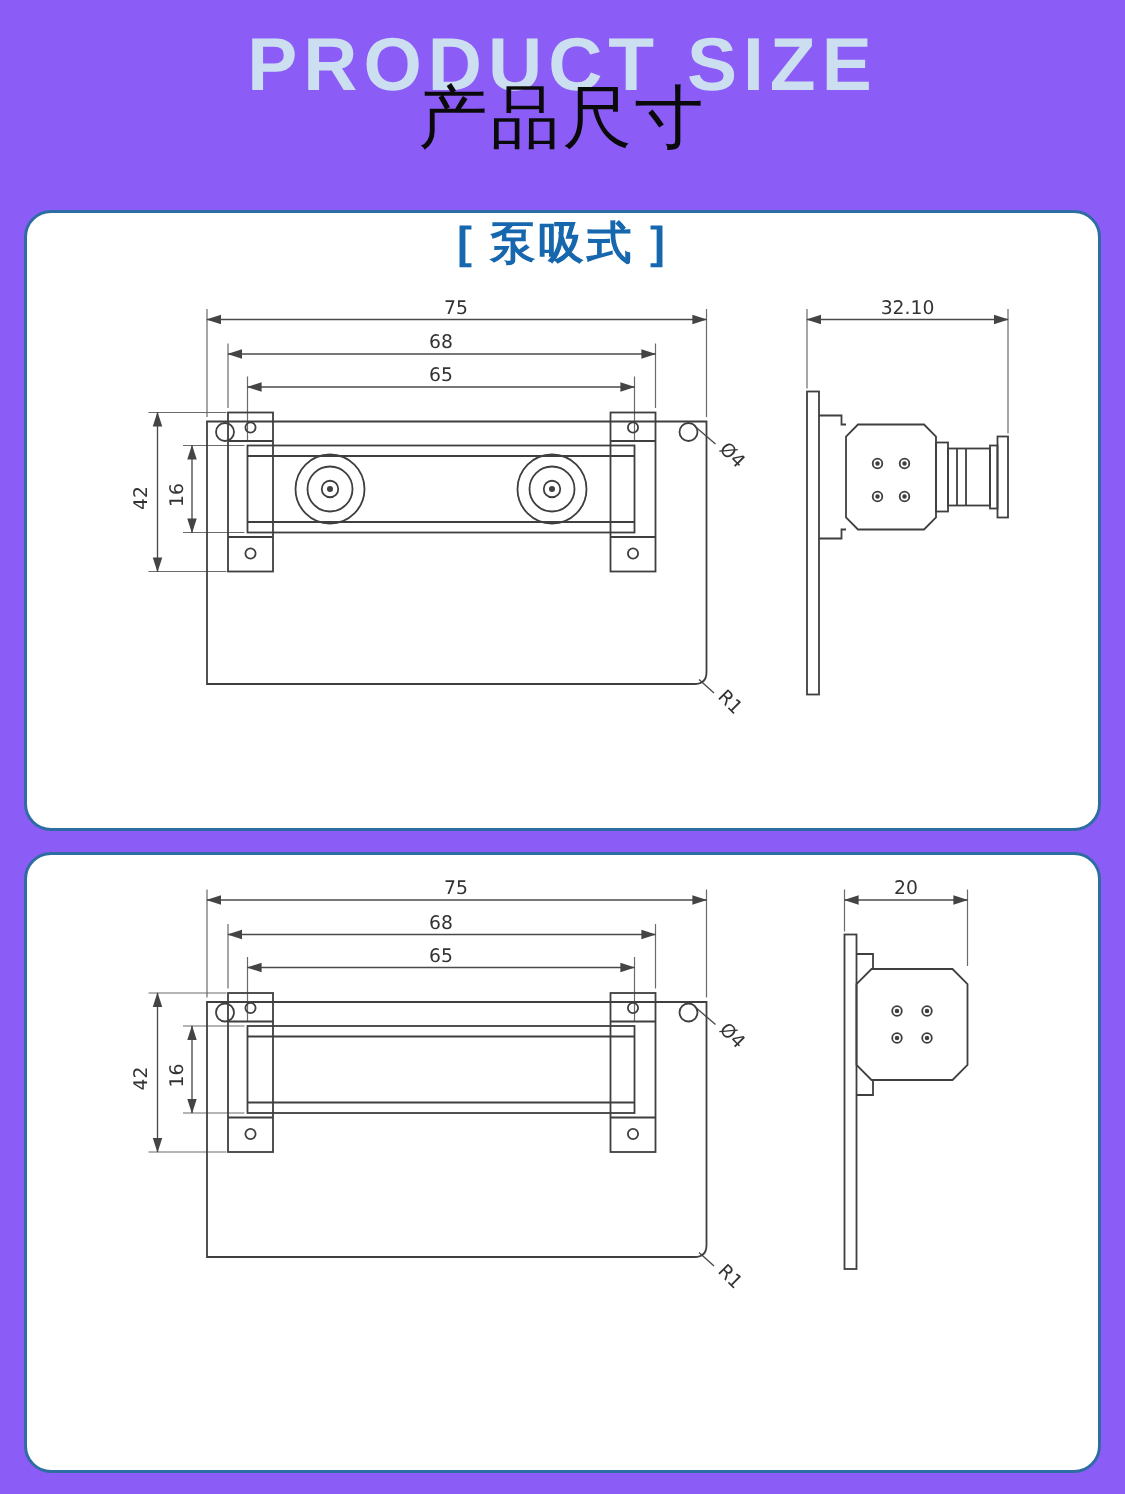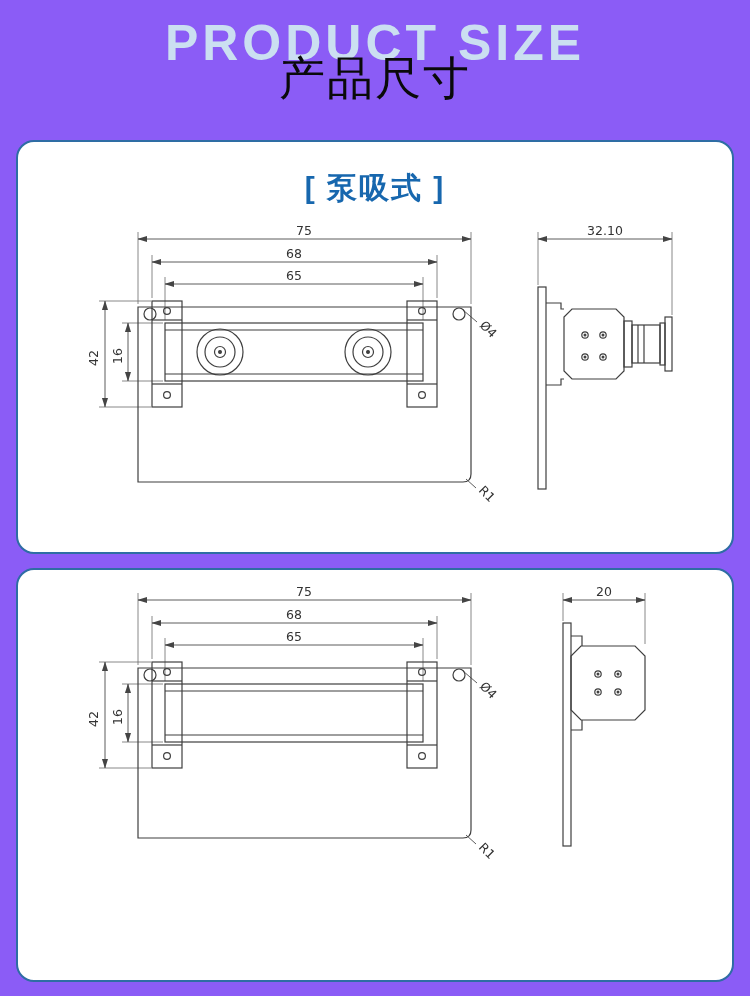--- a/index.html
+++ b/index.html
@@ -19,21 +19,21 @@
     text-align:center; font-size:46px; font-weight:400; color:#0a0a0a;
     letter-spacing:2px;
   }
 
   
   .panel {
     width:718px; height:414px; margin:0 auto 14px;
     border:2px solid #2e6da4; border-radius:18px; background:#fff;
   }
   .panel-title {
-    margin-top:26px; text-align:center;
+    text-align:center;
     color:#1767ae; font-size:30px; font-weight:700; letter-spacing:2px;
   }
   svg.drawing { display:block; margin:8px auto 0; }
 
   
   .ln    { stroke:#3f3f3f; stroke-width:1.2; fill:none; }
   .thin  { stroke:#6a6a6a; stroke-width:0.8; fill:none; }
   .dimln { stroke:#4a4a4a; stroke-width:0.9; fill:none; }
   .dim-text { font-family:"DejaVu Sans", sans-serif; font-size:12.5px; fill:#333; }
 </style>

